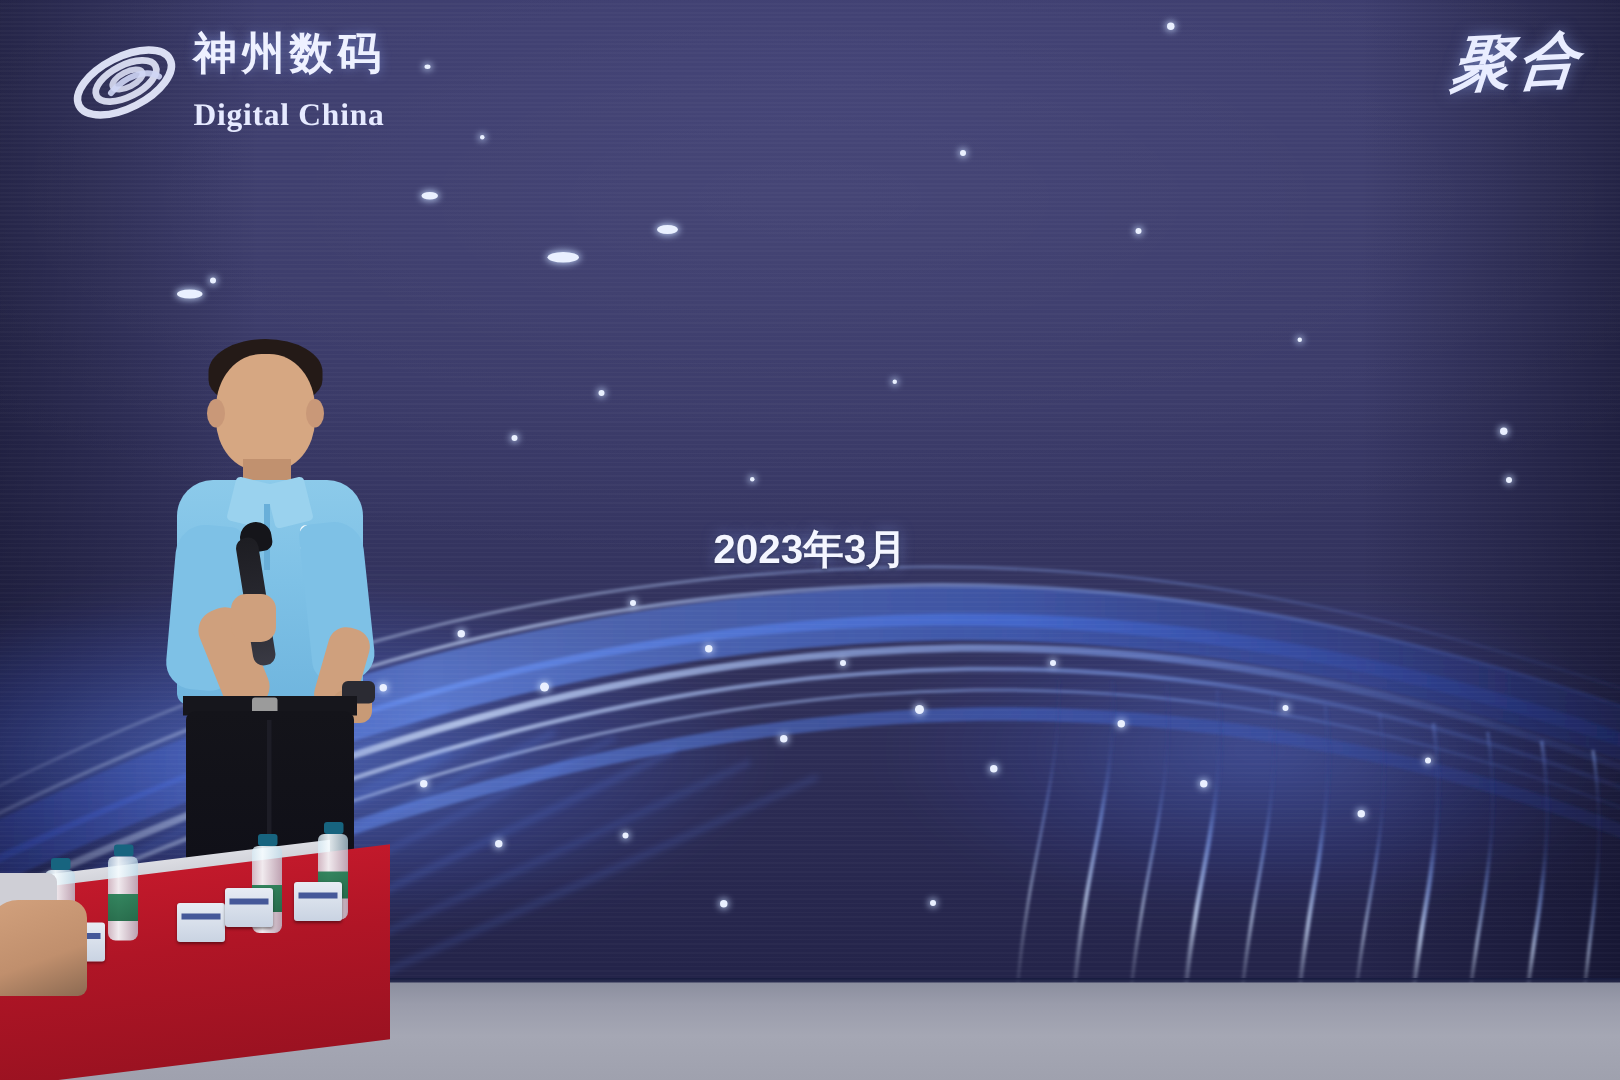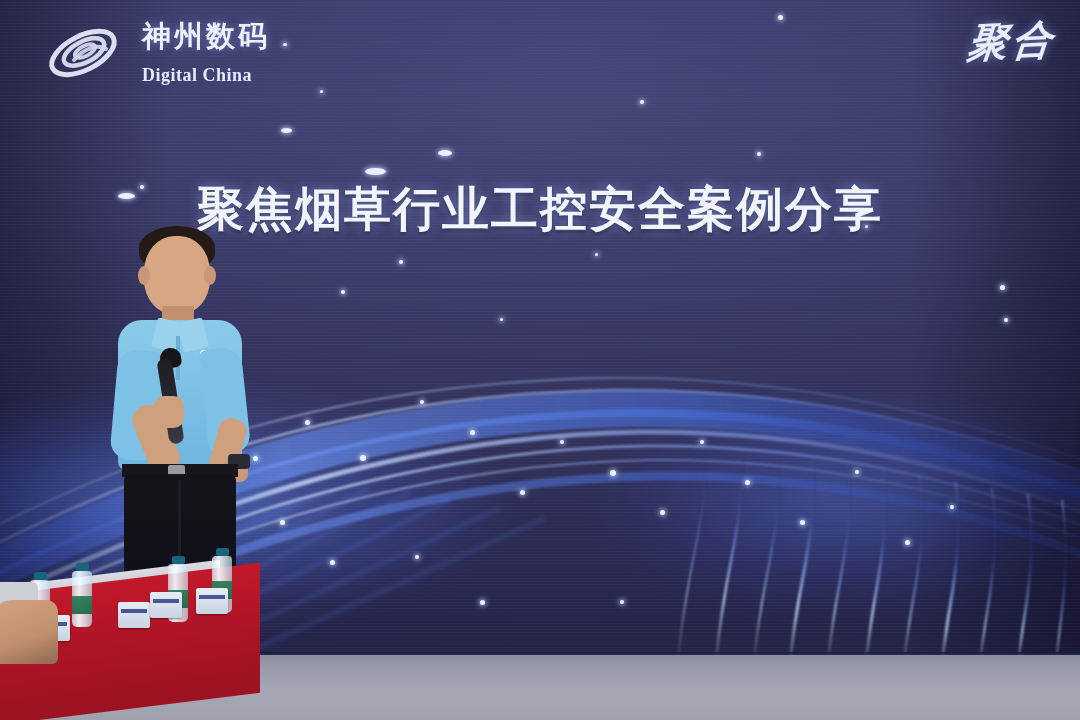--- a/index.html
+++ b/index.html
@@ -73,29 +73,29 @@
   .slide-company{
     position:absolute;left:0;top:452px;width:1080px;
     text-align:center;
     font-size:30px;font-weight:bold;
     letter-spacing:1px;
     color:#f6f8ff;
     text-shadow:0 0 10px rgba(150,185,255,.6), 0 1px 3px rgba(0,0,0,.45);
   }
 
   
-  .logo-dc{position:absolute;left:44px;top:22px;display:flex;align-items:center;gap:20px;}
+  .logo-dc{position:absolute;left:44px;top:22px;display:flex;align-items:center;gap:7px;}
   .logo-dc .mark{width:78px;height:62px;}
   .logo-dc .words{line-height:1;}
   .logo-dc .cn{
     font-size:29px;font-weight:bold;color:#eef1ff;letter-spacing:3px;
     text-shadow:0 0 8px rgba(150,175,255,.45);
   }
   .logo-dc .en{
-    font-size:18px;font-weight:bold;color:#e6eaff;letter-spacing:.5px;margin-top:15px;
+    font-size:21px;font-weight:bold;color:#e6eaff;letter-spacing:.5px;margin-top:15px;
     font-family:"Liberation Serif","DejaVu Serif",serif;
   }
 
   .logo-slogan{position:absolute;right:24px;top:14px;text-align:right;}
   .logo-slogan .mark{
     font-size:40px;font-weight:bold;color:#e9edff;
     letter-spacing:4px;
     font-style:italic;
     transform:skewX(-8deg) rotate(-3deg);
     display:inline-block;
@@ -353,21 +353,21 @@
       <div class="words">
         <div class="cn">神州数码</div>
         <div class="en">Digital China</div>
       </div>
     </div>
 
     <div class="logo-slogan">
       <div class="mark">聚合</div>
     </div>
 
-    <div class="slide-title">聚焦烟草行业工控安全案例分享</div>
+    <div class="slide-date">2023年3月</div>
   </div>
 
   <div class="floor-edge"></div>
   <div class="floor"></div>
 
   <div class="speaker">
     <div class="sp-hair"></div>
     <div class="sp-head"></div>
     <div class="sp-ear-l"></div>
     <div class="sp-ear-r"></div>

